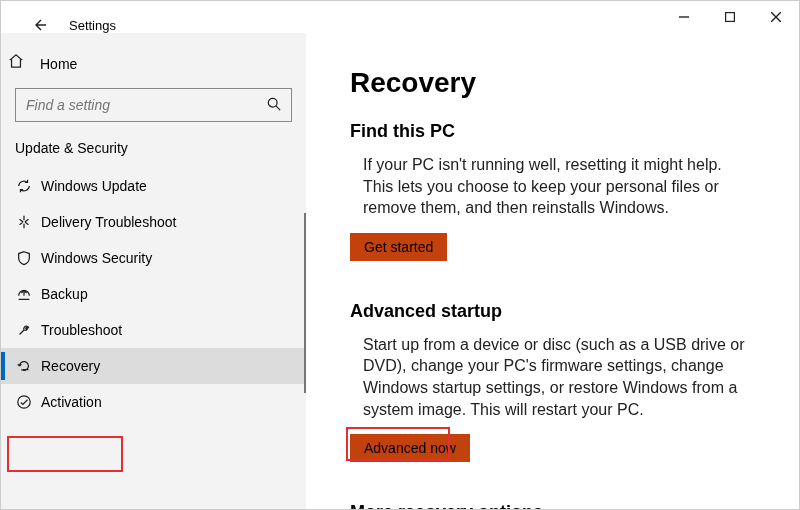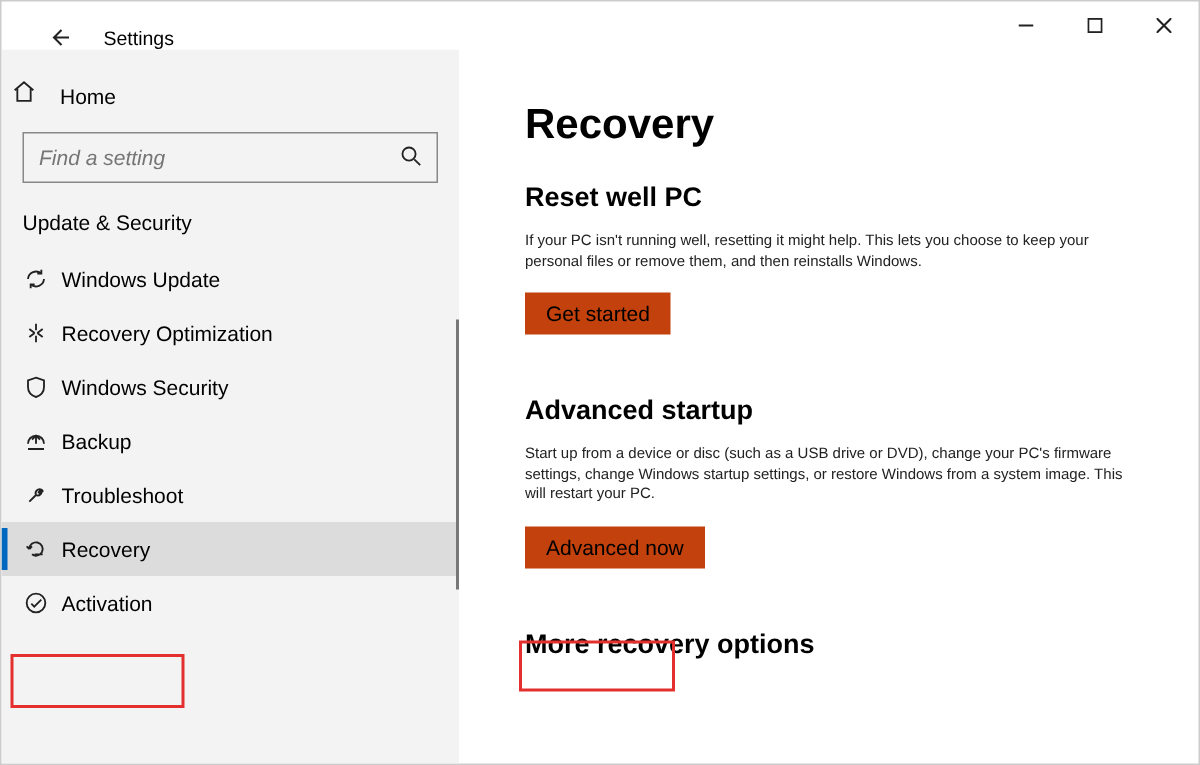--- a/index.html
+++ b/index.html
@@ -63,21 +63,21 @@
     .scroll-indicator {
       position:absolute; right:0; top:180px; width:2px; height:180px;
       background:#777;
     }
     .main {
       flex:1; padding: 34px 44px 0 44px; overflow:hidden;
       position: relative;
     }
     .main h1 { font-size:28px; font-weight:600; margin-bottom:22px; }
     .main h2 { font-size:18px; font-weight:600; margin-bottom:12px; }
-    .main p { font-size:10px; color:#222; line-height:1.35; margin-bottom:14px; max-width:420px; }
+    .main p { font-size:16px; color:#222; line-height:1.35; margin-bottom:14px; max-width:420px;margin-left:13px; }
     .gbtn {
       display:inline-block; background:#c2410c; border:none;
       padding:6px 14px; font-size:14px; font-family:inherit;
       cursor:default;
     }
     .section { margin-bottom: 40px; }
     svg { stroke: #222; stroke-width: 1.4; fill: none; }
   </style>
 </head>
 <body>
@@ -144,21 +144,21 @@
           </span>
           <span>Windows Update</span>
         </div>
 
         <div class="nav-item">
           <span class="icon">
             <svg viewBox="0 0 18 18" width="16" height="16">
                 <path d="M9 2v5 M9 16v-5 M4 6l4 3 M14 6l-4 3 M4 12l4-3 M14 12l-4-3"></path>
               </svg>
           </span>
-          <span>Recovery Optimization</span>
+          <span>Delivery Troubleshoot</span>
         </div>
 
         <div class="nav-item">
           <span class="icon">
             <svg viewBox="0 0 18 18" width="16" height="16" fill="#222" stroke="none">
                 <path d="M9 2 L15 4 V9 C15 13 12 15.5 9 16.5 C6 15.5 3 13 3 9 V4 Z"></path>
               </svg>
           </span>
           <span>Windows Security</span>
         </div>
@@ -204,21 +204,21 @@
 
       <div class="scroll-indicator"></div>
 
       <div class="highlight-box" style="left:6px; top:403px; width:116px; height:36px;"></div>
     </div>
 
     <div class="main">
       <h1>Recovery</h1>
 
       <div class="section">
-        <h2>Reset well PC</h2>
+        <h2>Find this PC</h2>
         <p>If your PC isn't running well, resetting it might help. This lets you choose to keep your personal files or remove them, and then reinstalls Windows.</p>
         <button class="gbtn">Get started</button>
       </div>
 
       <div class="section">
         <h2>Advanced startup</h2>
         <p>Start up from a device or disc (such as a USB drive or DVD), change your PC's firmware settings, change Windows startup settings, or restore Windows from a system image. This will restart your PC.</p>
         <button class="gbtn">Advanced now</button>
       </div>
 

